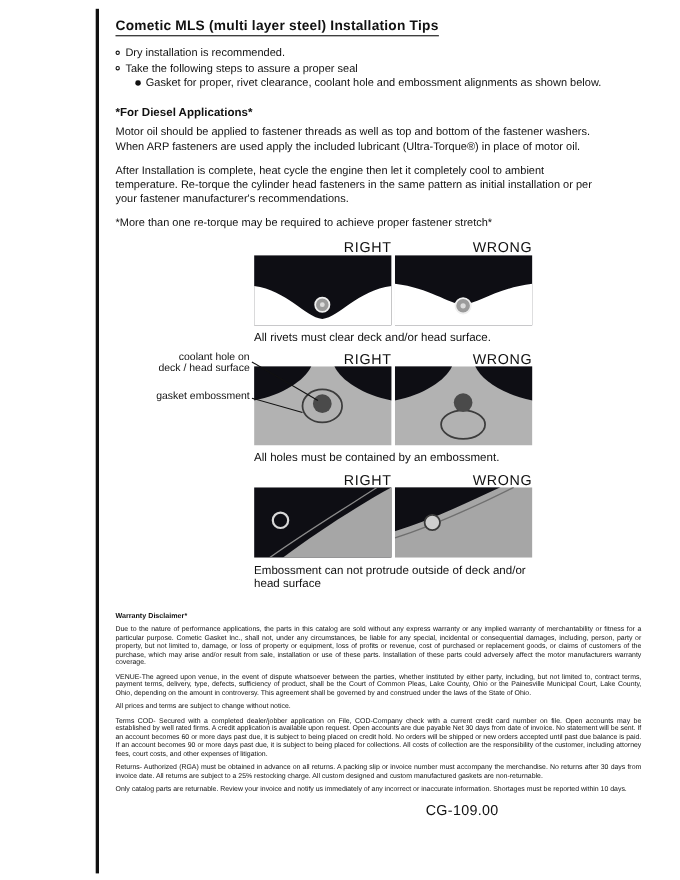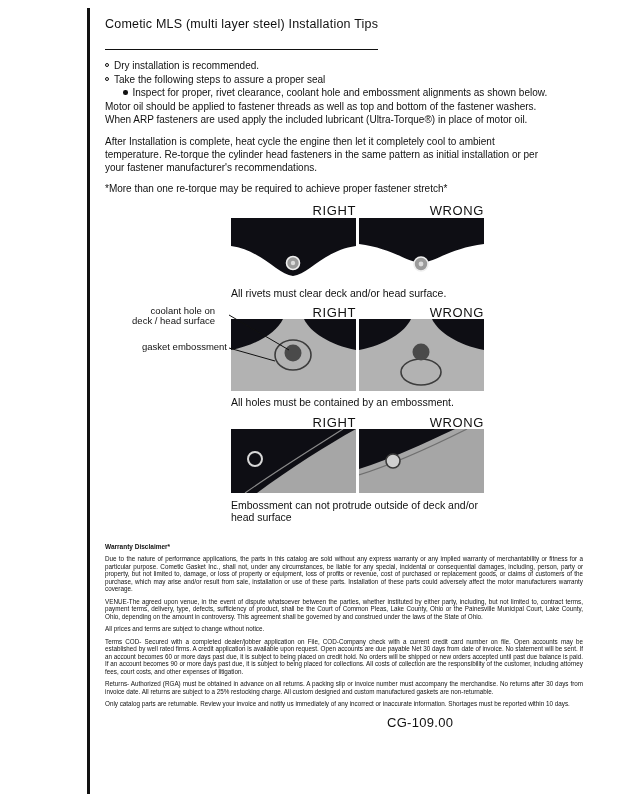--- a/index.html
+++ b/index.html
@@ -1,20 +1,20 @@
 <!DOCTYPE html>
 <html><head>
 <meta charset="utf-8">
 <style>
   *{margin:0;padding:0;box-sizing:border-box}
   html,body{width:618px;height:800px}
   body{background:#fff;font-family:"Liberation Sans",sans-serif;color:#111;position:relative;overflow:hidden}
   .left-rule{position:absolute;left:87px;top:8px;width:3px;height:786px;background:#111}
   .content{position:absolute;left:105px;top:14px;width:485px}
-  .title{font-size:12.5px;font-weight:normal;display:inline-block;border-bottom:1.5px solid #111;padding-bottom:18px;margin-bottom:9px;letter-spacing:0.2px}
+  .title{font-size:12.5px;font-weight:bold;display:inline-block;border-bottom:1.5px solid #111;padding-bottom:2px;margin-bottom:9px;letter-spacing:0.2px}
   .bullet-row{display:flex;align-items:flex-start;font-size:10px;line-height:13.5px}
   .dot-o{width:4px;height:4px;border:1px solid #111;border-radius:50%;margin:4px 5px 0 0;flex:none}
   .sub .dot-f{width:4.5px;height:4.5px;background:#111;border-radius:50%;margin:4px 5px 0 0;margin-left:18px;flex:none}
   .diesel-h{font-weight:bold;font-size:10.5px;margin:13px 0 6px}
   .para{font-size:10px;line-height:13px;width:436px;margin-bottom:9px}
   .note{font-size:10px;margin-top:6px}
   .diagrams{position:relative;height:326px;margin-top:9px;width:420px}
   .dlabel{position:absolute;width:125px;text-align:right;font-size:13px;letter-spacing:0.6px}
   .panel{position:absolute;width:125px;line-height:0}
   .caption{position:absolute;font-size:10.5px;line-height:12.5px}
@@ -37,23 +37,24 @@
   <div class="bullet-row">
     <span class="dot-o"></span>
     <span>Dry installation is recommended.</span>
   </div>
   <div class="bullet-row">
     <span class="dot-o"></span>
     <span>Take the following steps to assure a proper seal</span>
   </div>
   <div class="bullet-row sub">
     <span class="dot-f"></span>
-    <span>Inspect for proper, rivet clearance, coolant hole and embossment alignments as shown below.</span>
+    <span>Gasket for proper, rivet clearance, coolant hole and embossment alignments as shown below.</span>
   </div>
 
+  <div class="diesel-h">*For Diesel Applications*</div>
   <div class="para">Motor oil should be applied to fastener threads as well as top and bottom of the fastener washers. When ARP fasteners are used apply the included lubricant (Ultra-Torque®) in place of motor oil.</div>
   <div class="para">After Installation is complete, heat cycle the engine then let it completely cool to ambient temperature. Re-torque the cylinder head fasteners in the same pattern as initial installation or per your fastener manufacturer's recommendations.</div>
   <div class="note">*More than one re-torque may be required to achieve proper fastener stretch*</div>
 
   <div class="diagrams">
 
     <div class="dlabel" style="left:126px;top:0">RIGHT</div>
     <div class="dlabel" style="left:254px;top:0">WRONG</div>
     <div class="panel" style="left:126px;top:15px">
       <svg viewBox="0 0 125 64" width="125" height="64">
@@ -86,21 +87,21 @@
     </div>
     <div class="panel" style="left:254px;top:116px">
       <svg viewBox="0 0 125 72" width="125" height="72">
         <rect width="125" height="72" fill="#b2b2b2"></rect>
         <path d="M0,0 L52,0 C46,13 26,26 0,31 Z" fill="#0e0e14"></path>
         <path d="M73,0 L125,0 L125,31 C99,26 79,13 73,0 Z" fill="#0e0e14"></path>
         <ellipse cx="62" cy="53" rx="20" ry="13" fill="none" stroke="#3c3c3c" stroke-width="1.6"></ellipse>
         <circle cx="62" cy="33" r="8.5" fill="#4a4a4a"></circle>
       </svg>
     </div>
-    <div class="pointer-label" style="left:16px;top:103px;width:94px">
+    <div class="pointer-label" style="left:28px;top:103px;width:94px">
       <div>coolant hole on</div>
       <div>deck / head surface</div>
     </div>
     <div class="pointer-label" style="left:14px;top:139px;width:108px">gasket embossment</div>
     <svg class="pointer-overlay" width="420" height="326" viewBox="0 0 420 326">
       <line x1="124" y1="112" x2="184" y2="147" stroke="#111" stroke-width="1"></line>
       <line x1="124" y1="145" x2="170" y2="158" stroke="#111" stroke-width="1"></line>
     </svg>
     <div class="caption" style="left:126px;top:193px">All holes must be contained by an embossment.</div>
 

